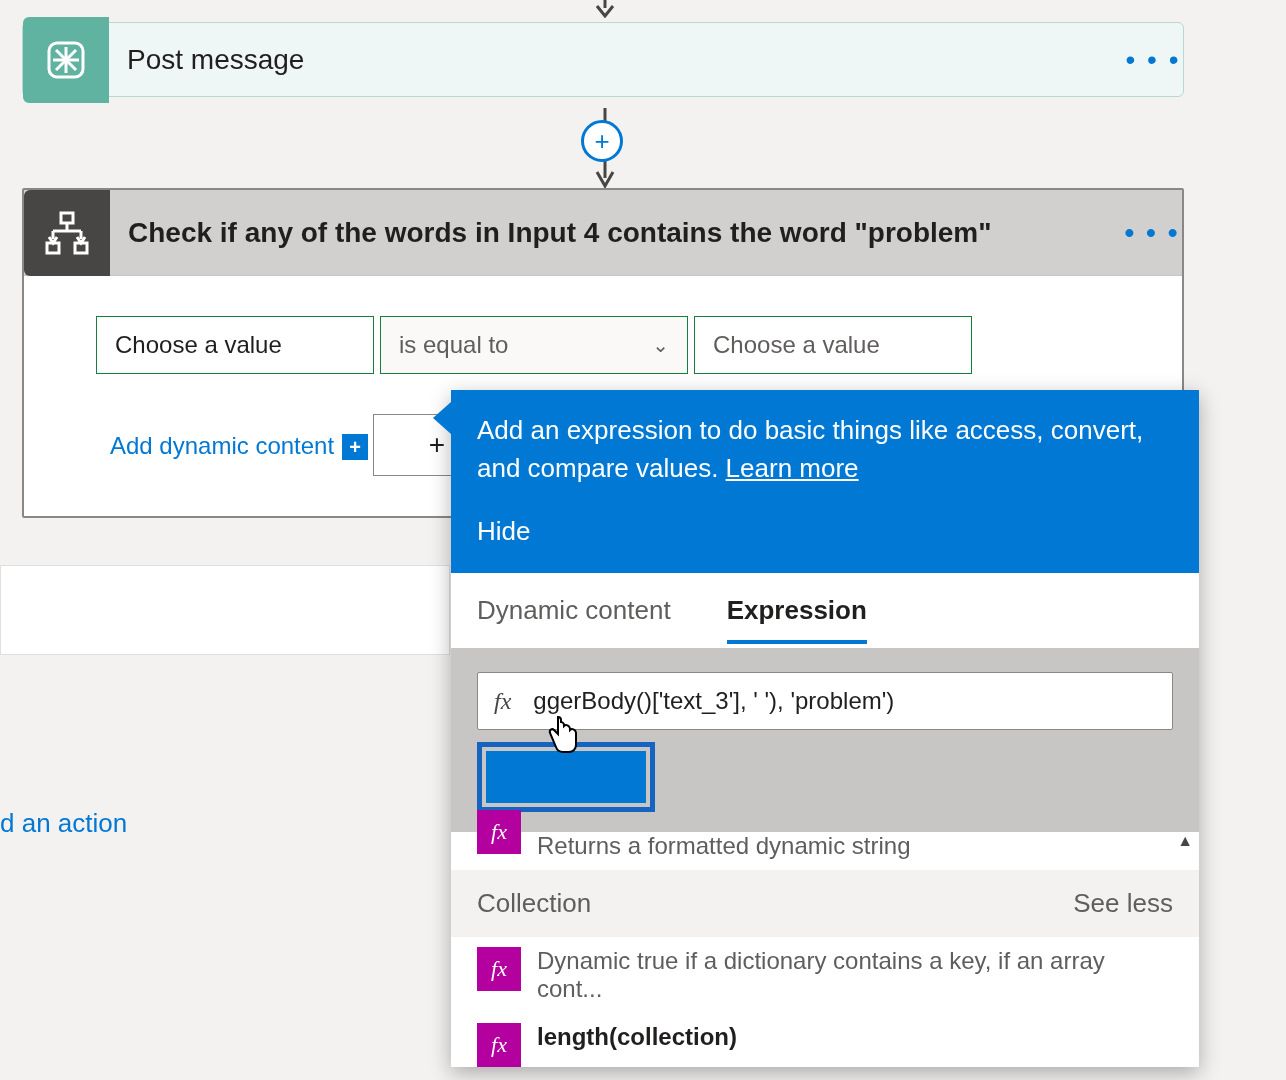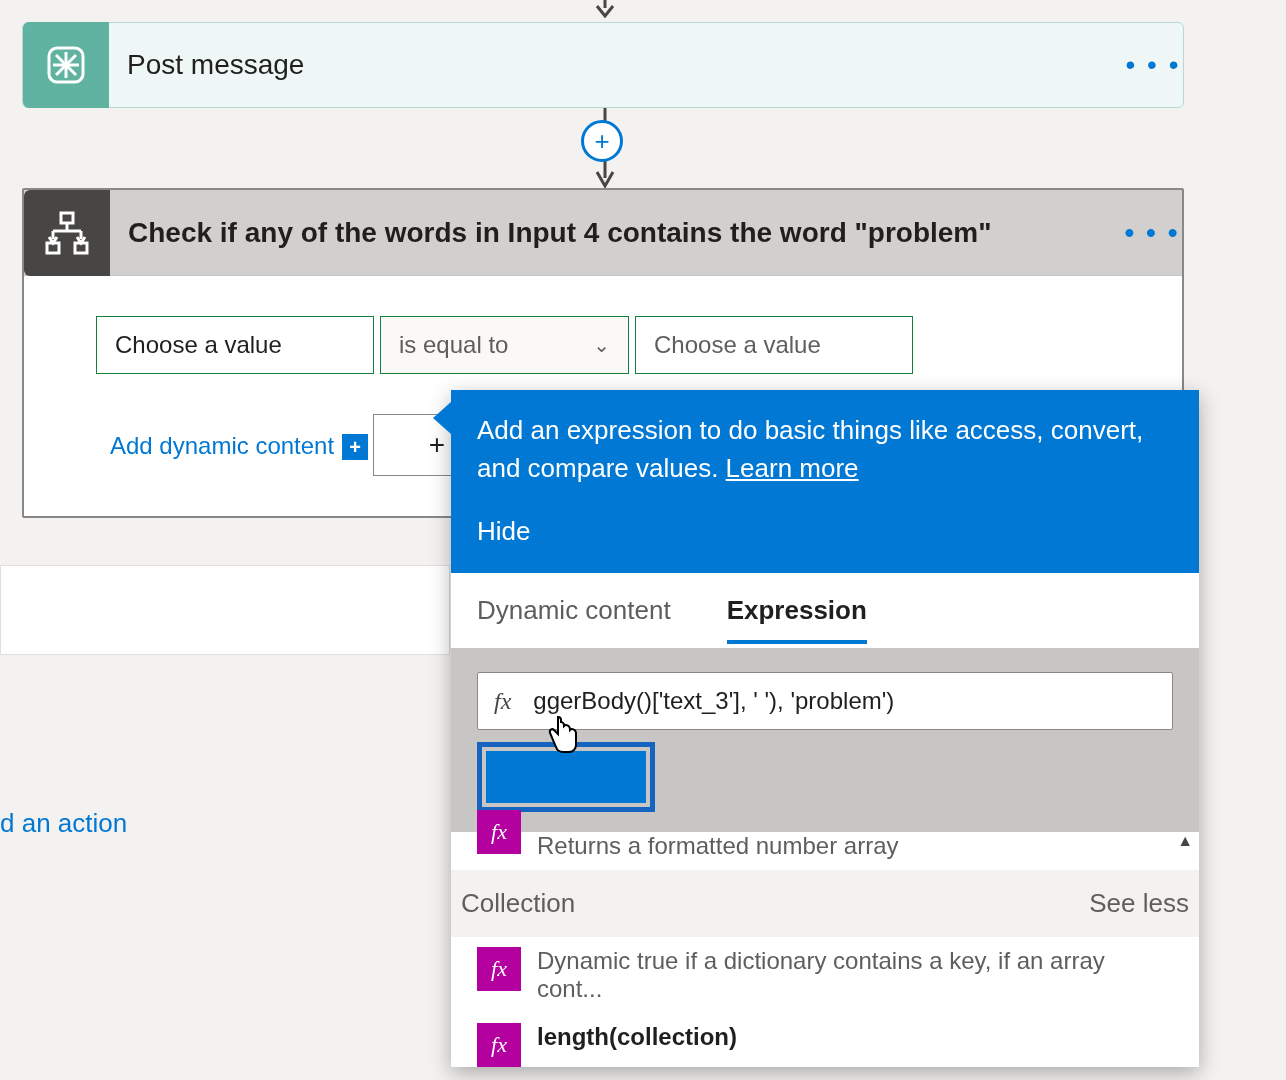--- a/index.html
+++ b/index.html
@@ -17,21 +17,21 @@
   .card {
     position: absolute;
     background: #fff;
     border: 1px solid #c8c6c4;
     border-radius: 6px;
     display: flex;
     align-items: center;
   }
   .card-post {
     left: 22px; top: 22px;
-    width: 1162px; height: 86px;
+    width: 1162px; height: 75px;
     background: #eef7f6;
     border: 1px solid #b8d8d5;
     border-radius: 6px;
   }
   .card-icon {
     width: 86px; height: 86px;
     display: flex; align-items: center; justify-content: center;
     border-top-left-radius: 6px;
     border-bottom-left-radius: 6px;
     flex-shrink: 0;
@@ -108,21 +108,21 @@
     font-size: 24px;
     color: #201f1e;
     display: flex;
     align-items: center;
     justify-content: space-between;
   }
   .cond-input.placeholder { color: #201f1e; }
   .cond-input.sel {
     background: #faf9f8;
     color: #605e5c;
-    width: 249px;
+    width: 308px;
   }
   .cond-input.v1 { width: 278px; }
   .cond-input.v2 { width: 278px; color: #605e5c; }
   .chev { color: #605e5c; font-size: 20px; }
 
   .dyn-link {
     color: #0078d4;
     font-size: 24px;
     display: inline-flex;
     align-items: flex-end;
@@ -293,21 +293,21 @@
   .fx-badge.cut { margin-top: -22px; height: 44px; overflow: hidden; }
   .fx-text { font-size: 24px; color: #201f1e; }
   .fx-text .sig { font-weight: 600; color: #201f1e; }
   .fx-text .desc { color: #605e5c; }
   .fx-text.only-desc { color: #605e5c; }
 
   .section-head {
     display: flex;
     justify-content: space-between;
     align-items: center;
-    padding: 18px 10px;
+    padding: 18px 26px;
     background: #f3f2f1;
     font-size: 26px;
     color: #605e5c;
   }
   .section-head .seeless { color: #605e5c; cursor: pointer; }
 
   
   .cursor-hand {
     position: absolute;
     left: 546px; top: 716px;
@@ -417,21 +417,21 @@
     <div class="ok-btn-wrap">
       <button class="ok-btn"></button>
     </div>
   </div>
 
   <div class="func-list">
     <span class="scroll-tri">▲</span>
 
     <div class="fx-row" style="padding-top:0;">
       <div class="fx-badge cut">fx</div>
-      <div class="fx-text only-desc">Returns a formatted number array</div>
+      <div class="fx-text only-desc">Returns a formatted dynamic string</div>
     </div>
 
     <div class="section-head">
       <span>Collection</span>
       <span class="seeless">See less</span>
     </div>
 
     <div class="fx-row">
       <div class="fx-badge">fx</div>
       <div class="fx-text">

